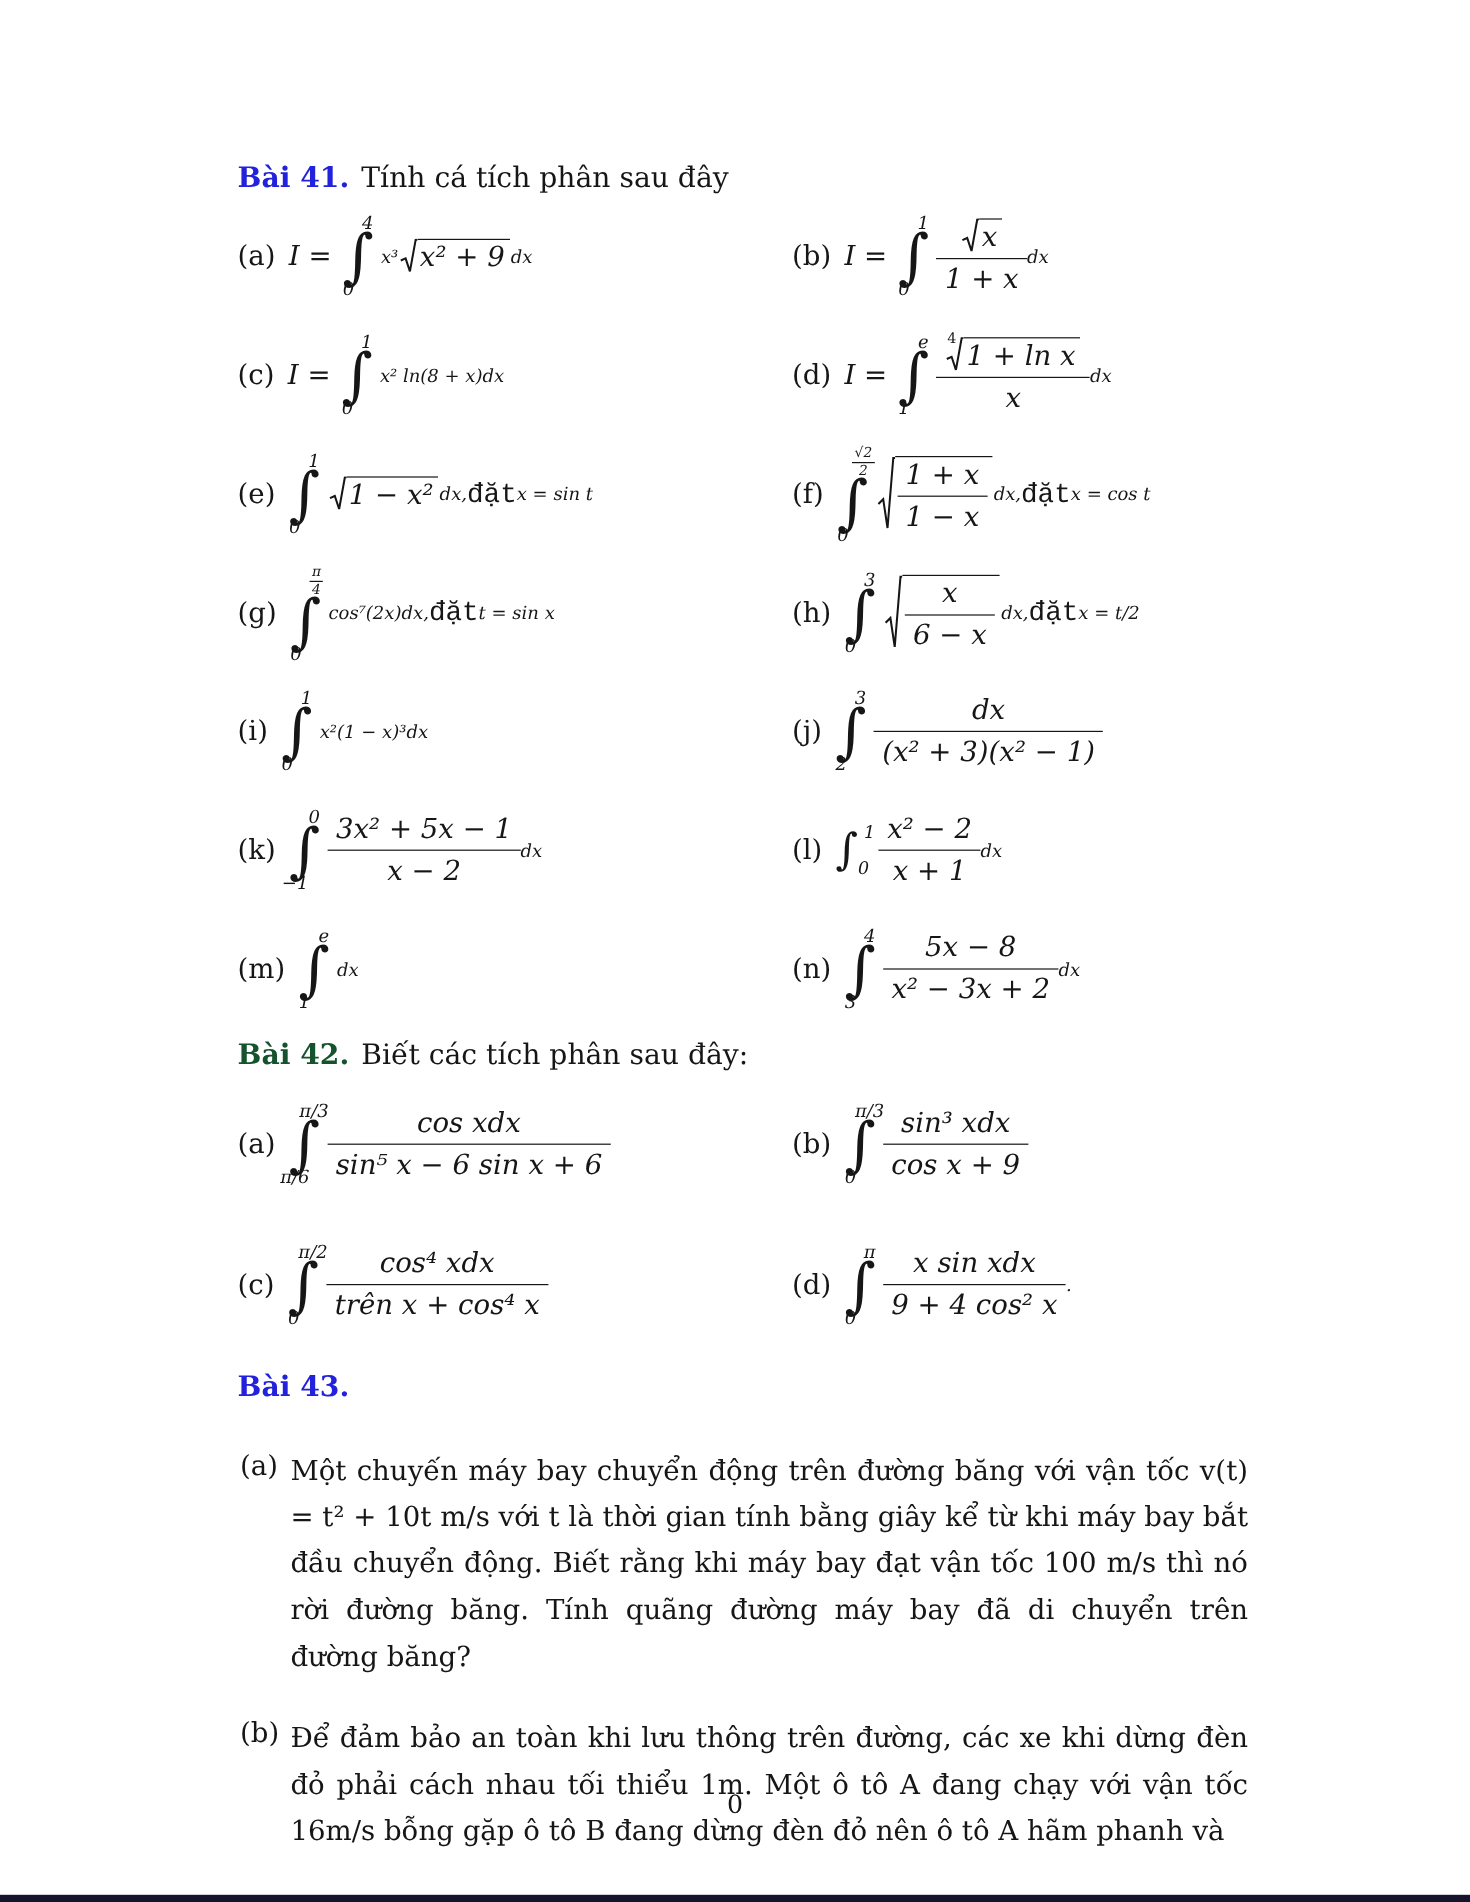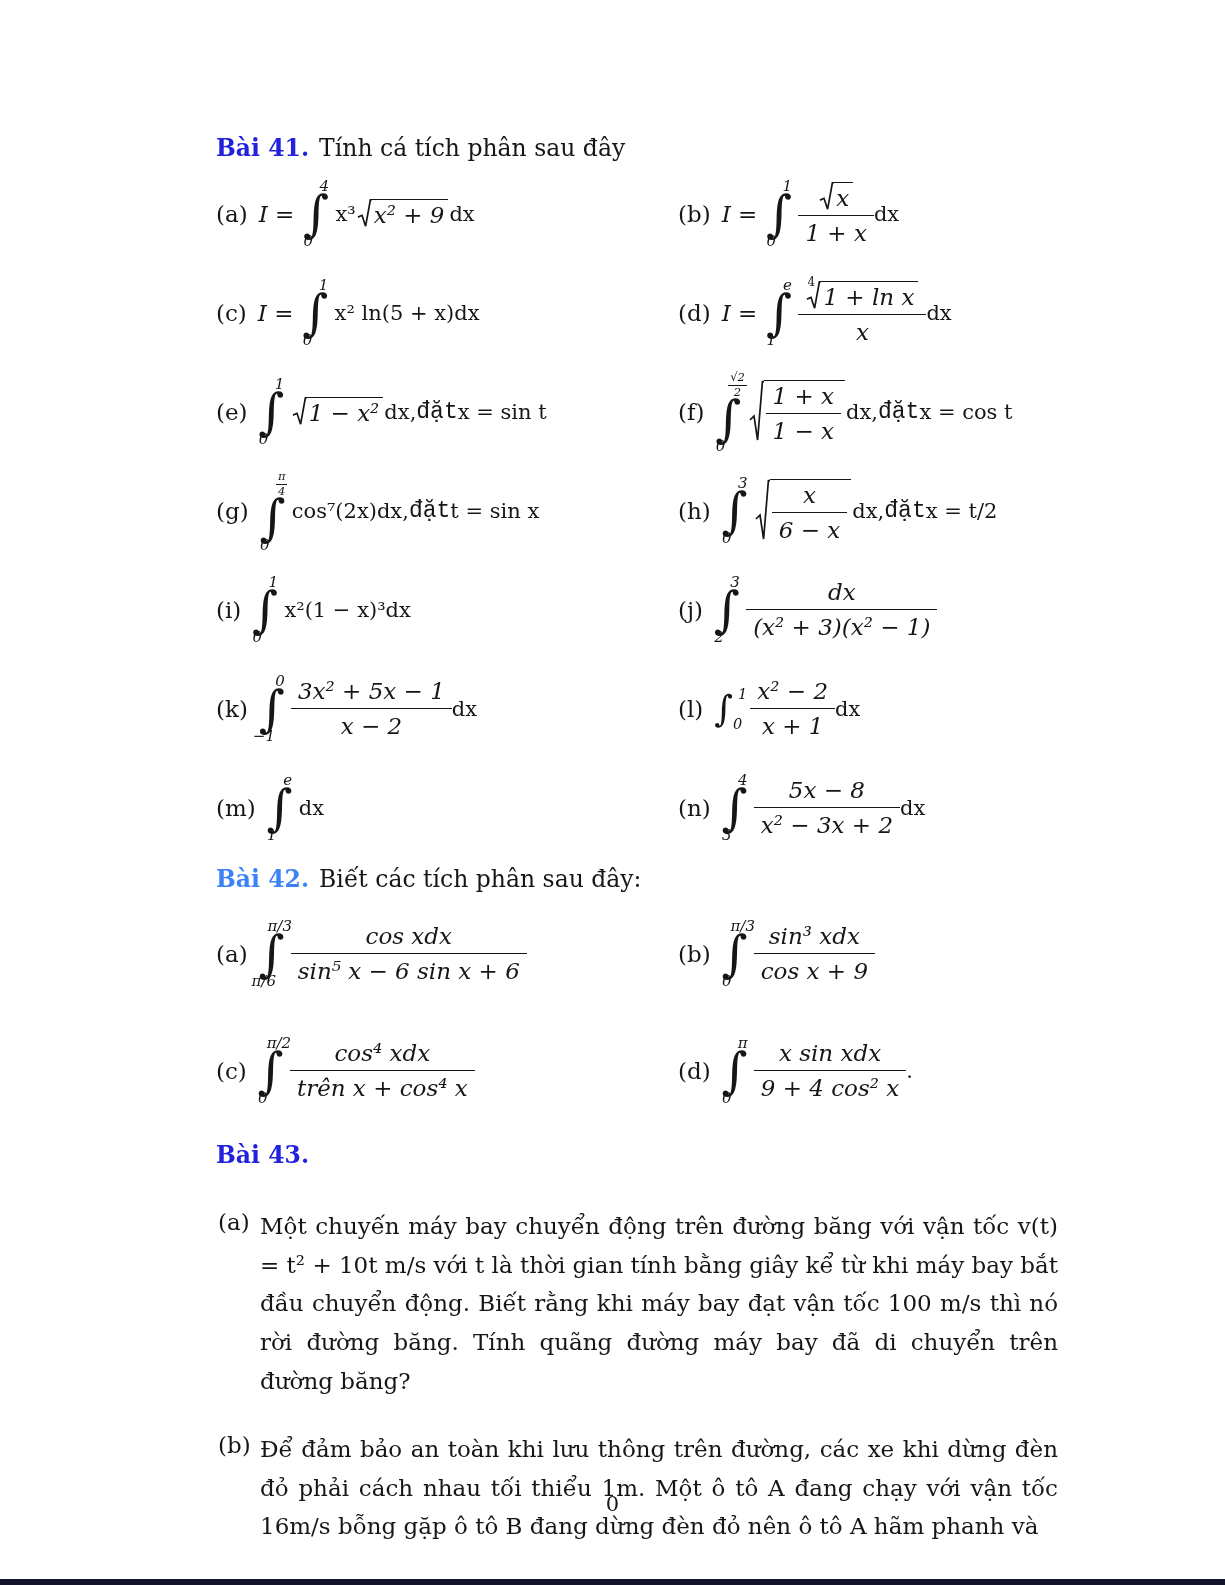--- a/index.html
+++ b/index.html
@@ -1,27 +1,27 @@
 <!DOCTYPE html>
 <html><head>
 <meta charset="utf-8">
 <style>
   html,body{margin:0;padding:0;}
   body{width:1225px;height:1585px;position:relative;background:#ffffff;
        font-family:"DejaVu Serif",serif;color:#161616;overflow:hidden;}
-  .content{position:absolute;left:216px;top:134px;width:842px;}
+  .content{position:absolute;left:198px;top:134px;width:842px;}
   .exheader{font-size:23.5px;margin:0 0 2px 0;}
   .extitle{color:#2222dd;font-weight:bold;}
   .exprompt{margin-left:10px;}
   .grid2{display:grid;grid-template-columns:462px 1fr;}
   .item{display:flex;align-items:center;min-height:99px;}
   .g42 .item{min-height:117px;}
   .lbl{font-size:23px;margin-right:11px;white-space:nowrap;}
   .eq{font-size:23px;font-style:italic;margin-right:9px;white-space:nowrap;}
-  .m{font-size:21px;white-space:nowrap;}
+  .m{font-size:15px;font-style:italic;white-space:nowrap;}
   .vn{font-size:23px;font-style:normal;margin:0 0;white-space:nowrap;font-family:Liberation Mono, monospace;}
   
   .dint{display:inline-flex;flex-direction:column;align-items:center;line-height:1;margin:0 6px 0 0;}
   .ulim{font-size:15px;font-style:italic;transform:translateX(8px);margin-bottom:-3px;}
   .llim{font-size:15px;font-style:italic;transform:translateX(-8px);margin-top:-3px;}
   .isign{font-size:50px;line-height:.92;font-style:normal;}
   .minifrac{display:inline-flex;flex-direction:column;align-items:stretch;font-size:11.5px;line-height:1.15;font-style:italic;}
   .minifrac .mnum{border-bottom:1px solid #161616;text-align:center;padding:0 2px;}
   .minifrac .mden{text-align:center;}
   
@@ -99,21 +99,21 @@
     </div>
 
     <div class="item">
       <span class="lbl">(c)</span>
       <span class="eq">I =</span>
       <span class="dint">
         <span class="ulim">1</span>
         <span class="isign">∫</span>
         <span class="llim">0</span>
       </span>
-      <span class="m">x² ln(5 + x)dx</span>
+      <span class="m">x² ln(8 + x)dx</span>
     </div>
 
     <div class="item">
       <span class="lbl">(d)</span>
       <span class="eq">I =</span>
       <span class="dint">
         <span class="ulim">e</span>
         <span class="isign">∫</span>
         <span class="llim">1</span>
       </span>
@@ -290,21 +290,21 @@
       </span>
       <span class="frac">
         <span class="num">5x − 8</span>
         <span class="den">x² − 3x + 2</span>
       </span>
       <span class="m">dx</span>
     </div>
   </div>
 
   <div class="exheader" style="margin-top:8px;">
-    <span class="extitle" style="color: #3b82f6;">Bài 42.</span><span class="exprompt">Biết các tích phân sau đây:</span>
+    <span class="extitle" style="color: #14532d;">Bài 42.</span><span class="exprompt">Biết các tích phân sau đây:</span>
   </div>
 
   <div class="grid2 g42">
 
     <div class="item">
       <span class="lbl">(a)</span>
       <span class="dint">
         <span class="ulim">π/3</span>
         <span class="isign">∫</span>
         <span class="llim">π/6</span>

